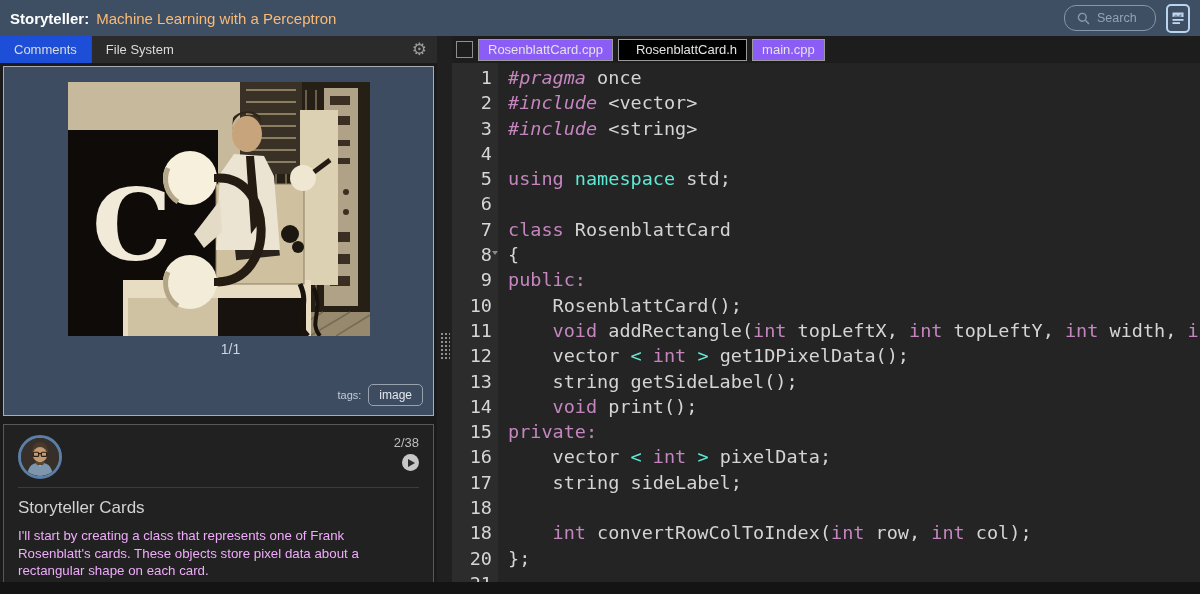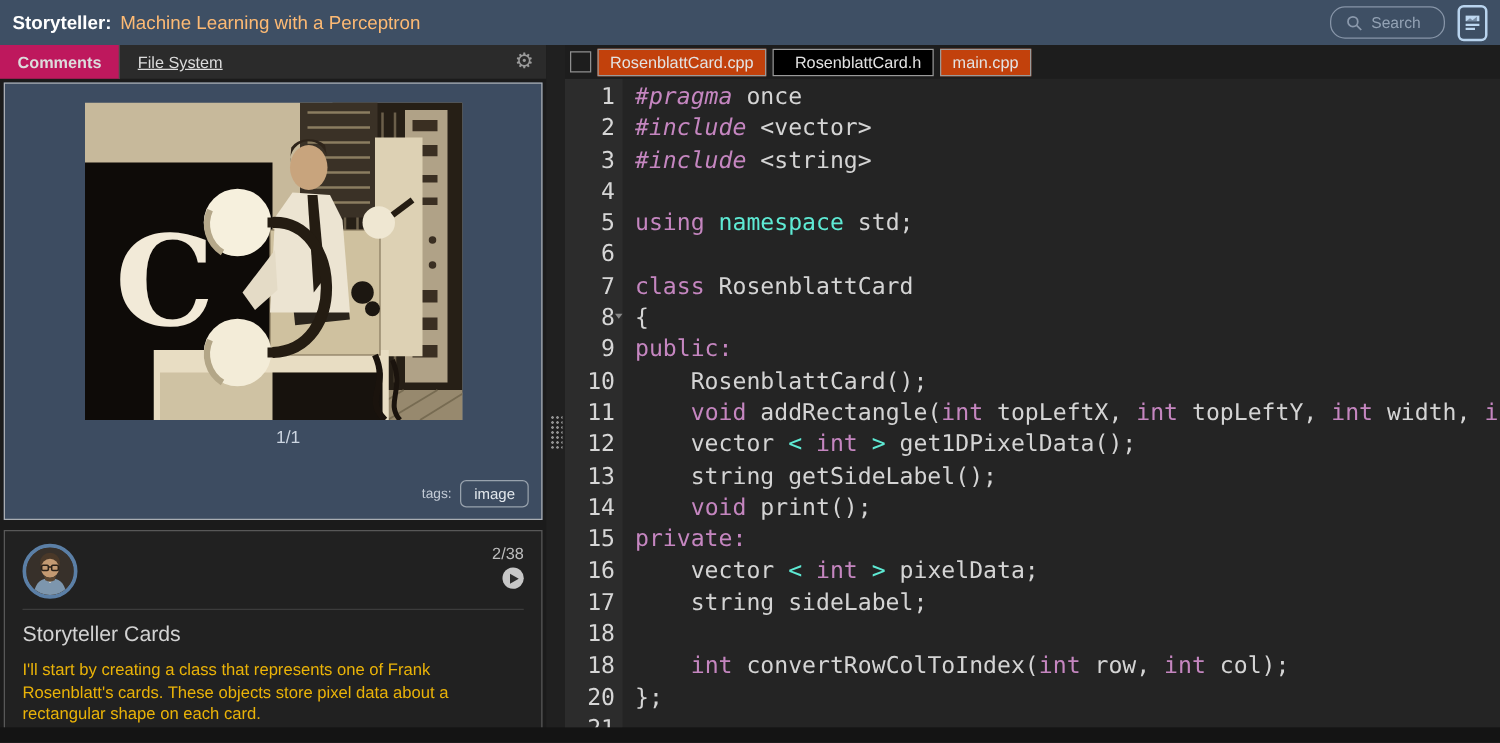--- a/index.html
+++ b/index.html
@@ -17,21 +17,21 @@
   .search-text { color:#93a2b4; font-size:12.5px; }
   .doc-btn { width:24px; height:29px; border:2px solid #b9d4ee; border-radius:5px;
              display:flex; align-items:center; justify-content:center; background:transparent; cursor:pointer; }
 
   
   .main { display:flex; height:558px; }
   .left { width:437px; display:flex; flex-direction:column; background:#1b1b1b; }
   .left-tabbar { height:27px; background:#2b2b2b; display:flex; align-items:stretch; }
   .ltab { padding:0 14px; display:flex; align-items:center; font-size:13px; color:#dcdcdc;
           border-right:1px solid #4a4a4a; cursor:pointer; }
-  .ltab.active { background:#be185d;font-weight:bold; }
+  .ltab.active { background:#1d4ed8; }
   .gear { margin-left:auto; margin-right:10px; align-self:center; color:#9a9a9a;
           font-family:"DejaVu Sans", sans-serif; font-size:17px; line-height:1; cursor:pointer; }
   .left-content { flex:1; padding:3px 3px 0 3px; overflow:hidden; display:flex; flex-direction:column; }
 
   
   .image-card { height:350px; background:#3d4c61; border:1px solid #a9adb3; position:relative;
                 flex-shrink:0; }
   .photo-wrap { width:302px; height:254px; margin:15px auto 0 auto; }
   .pagination { text-align:center; color:#ccd5e1; font-size:14px; margin-top:5px;padding-left:24px; }
   .tags-row { position:absolute; right:10px; bottom:9px; display:flex; align-items:center; gap:7px; }
@@ -45,34 +45,34 @@
   .avatar { width:44px; height:44px; border-radius:50%; border:3px solid #5b7fa6; overflow:hidden;
             background:#3a332c; flex-shrink:0; }
   .cc-right { margin-left:auto; display:flex; flex-direction:column; align-items:flex-end; gap:4px; }
   .cc-counter { color:#bdbdbd; font-size:13px;text-align:right; }
   .play-btn { width:17px; height:17px; border-radius:50%; background:#c7c7c7; display:flex;
               align-items:center; justify-content:center; cursor:pointer; }
   .play-tri { width:0; height:0; border-left:7px solid #2b2b2b; border-top:4.5px solid transparent;
               border-bottom:4.5px solid transparent; margin-left:2px; }
   .cc-divider { border-top:1px solid #3c3c3c; margin-top:8px; }
   .cc-title { color:#d2d2d2; font-size:17px; font-weight:normal; margin-top:10px; }
-  .cc-p { color:#eab308; font-size:13.3px; line-height:17.5px; margin-top:9px; }
+  .cc-p { color:#f0abfc; font-size:13.3px; line-height:17.5px; margin-top:9px; }
 
   
   .divider { width:15px; background:#202020; position:relative; }
   .grip { position:absolute; left:3px; top:296px; width:10px; height:27px; cursor:col-resize;
           background-image:radial-gradient(#909090 1px, transparent 1.2px);
           background-size:4px 4px; }
 
   
   .editor { flex:1; min-width:0; display:flex; flex-direction:column; background:#242424; }
   .ed-tabbar { height:27px; background:#1d1d1d; display:flex; align-items:center; gap:5px; padding-left:4px; flex-shrink:0; }
   .ed-box { width:17px; height:17px; border:1px solid #8f8f8f; background:#1d1d1d; cursor:pointer; }
   .ed-tab { border:1px solid #9a9a9a; padding:2.5px 9px; font-size:13px; color:#e3e3e3;
-            background:#c2410c; cursor:pointer; white-space:nowrap; }
+            background:#8b5cf6; cursor:pointer; white-space:nowrap; }
   .ed-tab.active { background:#000000;padding-left:17px; }
   .code { flex:1; display:flex; overflow:hidden; font-family:"DejaVu Sans Mono", monospace;
           font-size:18.5px; line-height:25.3px; cursor:text; }
   .gutter { width:46px; background:#2c2c2c; color:#d6d6d6; text-align:right; padding:2px 6px 0 0; flex-shrink:0; }
   .gutter .ln { position:relative; }
   .fold { position:absolute; right:-6px; top:9px; width:0; height:0;
           border-left:3.5px solid transparent; border-right:3.5px solid transparent;
           border-top:4.5px solid #8a8a8a; }
   .lines { flex:1; padding:2px 0 0 10px; white-space:pre; overflow:hidden; }
   .tk-pl { color:#d4d4d4; }
@@ -105,21 +105,21 @@
         </svg>
       </div>
     </div>
   </div>
 
   <div class="main">
 
     <div class="left">
       <div class="left-tabbar">
         <div class="ltab active">Comments</div>
-        <div class="ltab" style="border-right:none;text-decoration:underline;">File System</div>
+        <div class="ltab" style="border-right:none;">File System</div>
         <span class="gear">⚙</span>
       </div>
 
       <div class="left-content">
 
         <div class="image-card">
           <div class="photo-wrap">
             <svg width="302" height="254" viewBox="0 0 302 254">
 
               <rect x="0" y="0" width="302" height="254" fill="#c7b99b"></rect>

